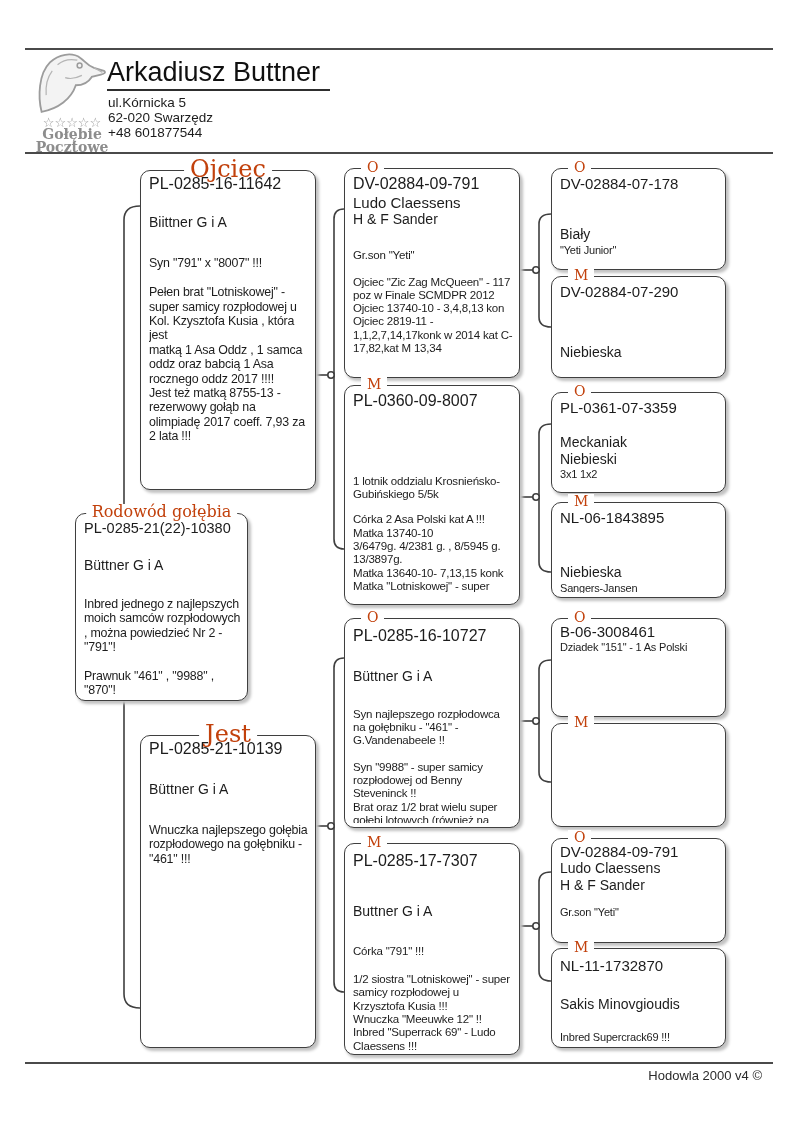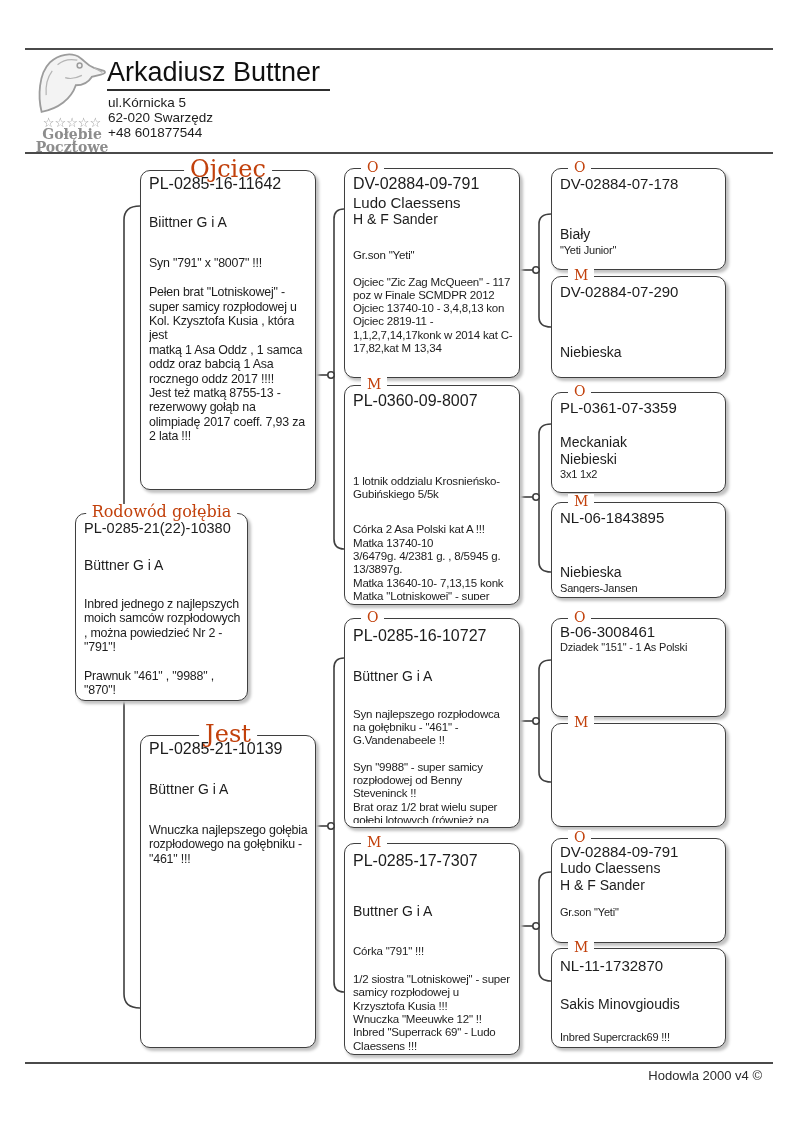--- a/index.html
+++ b/index.html
@@ -127,21 +127,21 @@
 Ojciec 13740-10 - 3,4,8,13 kon
 Ojciec  2819-11 - 1,1,2,7,14,17konk w 2014 kat C-17,82,kat M 13,34</div>
       </div>
   </section>
 
   <section class="pbox" style="left:344px;top:385px;width:176px;height:220px">
     <span class="pbox-label label-small">M</span>
     <div class="pbox-body">
         <div class="ln ring" style="margin-top: 2px;">PL-0360-09-8007</div>
         <div class="ln small" style="margin-top: 64px;">1 lotnik oddzialu Krosnieńsko-Gubińskiego 5/5k</div>
-        <div class="ln small" style="margin-top: 22px;">Córka 2 Asa Polski kat A !!!
+        <div class="ln small" style="margin-top: 12px;">Córka 2 Asa Polski kat A !!!
 Matka 13740-10
 3/6479g.  4/2381 g. , 8/5945 g. 13/3897g.
 Matka 13640-10- 7,13,15 konk
 Matka "Lotniskowej" - super</div>
       </div>
   </section>
 
   <section class="pbox" style="left:344px;top:618px;width:176px;height:210px">
     <span class="pbox-label label-small">O</span>
     <div class="pbox-body">

